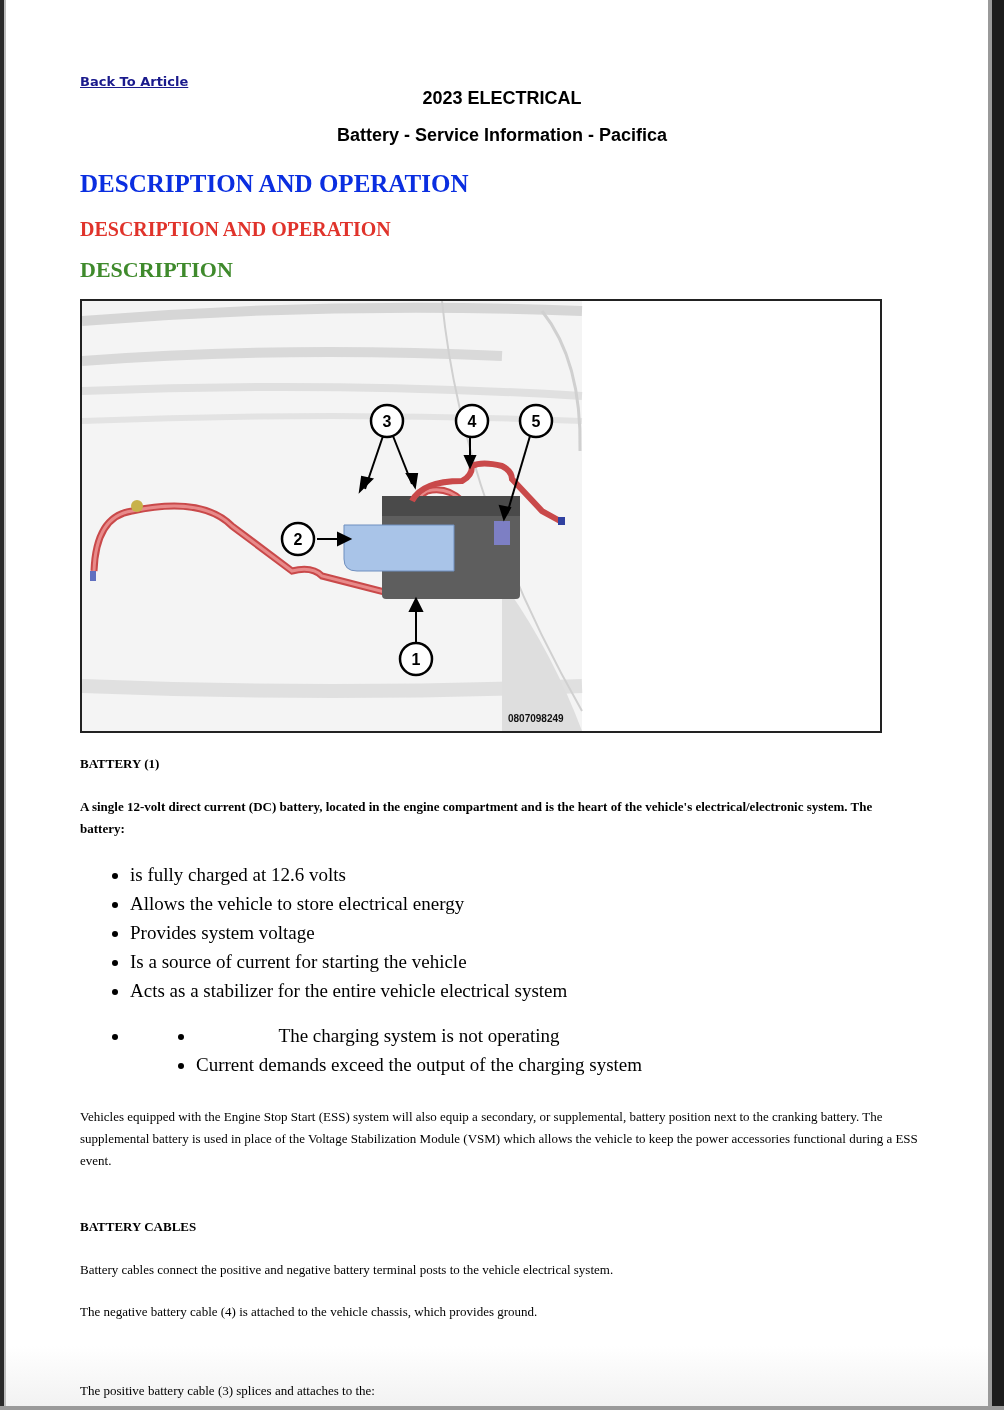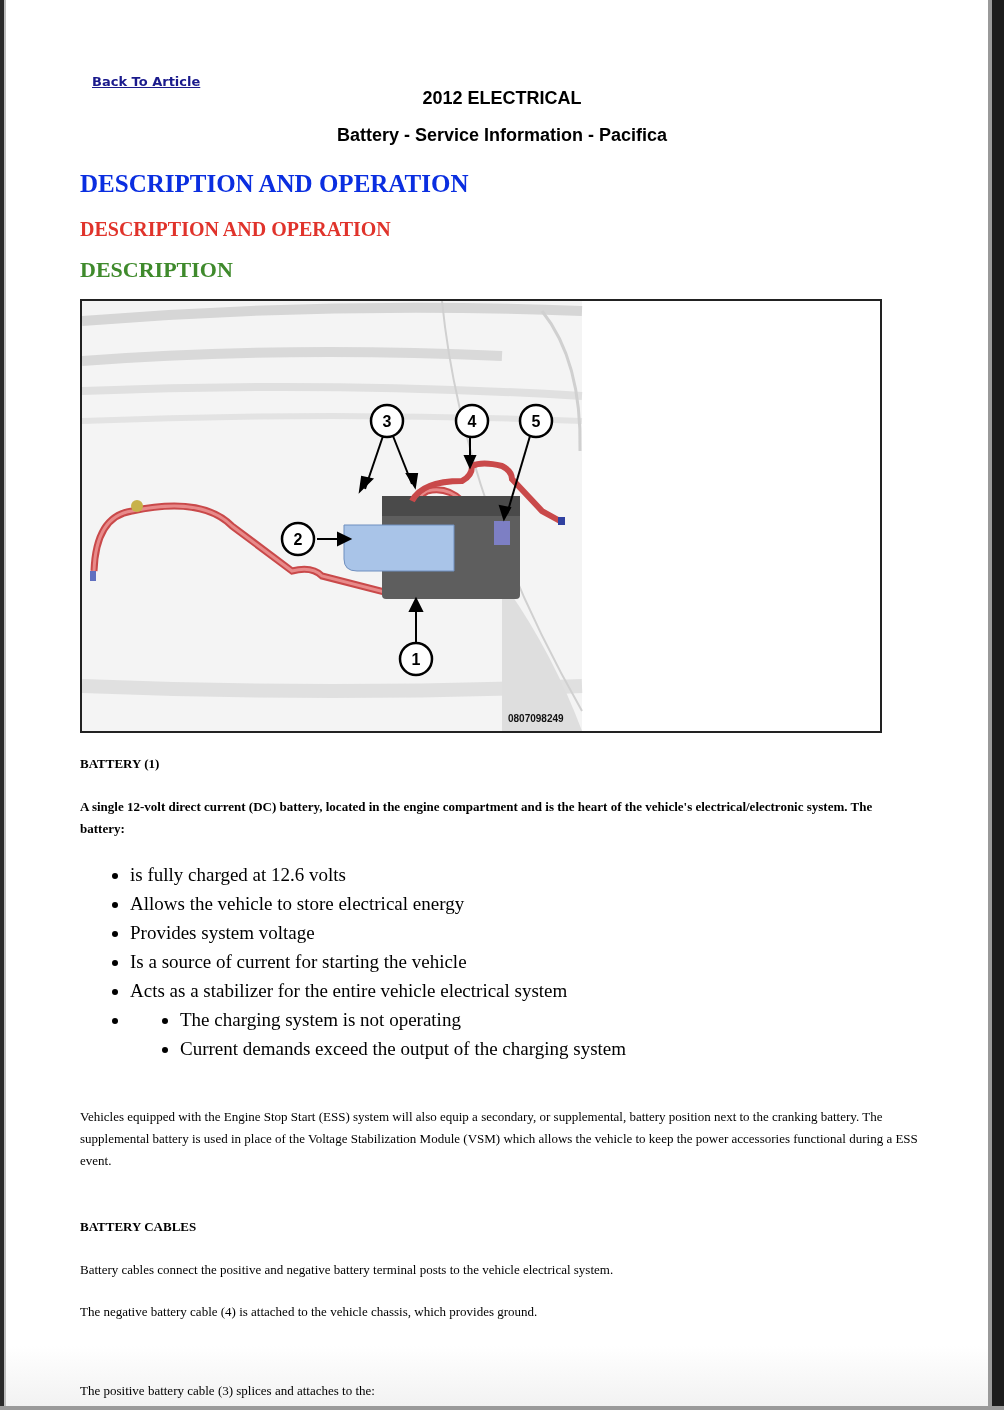--- a/index.html
+++ b/index.html
@@ -10,21 +10,21 @@
   }
   .frame-left { position: absolute; left: 0; top: 0; width: 4px; height: 1410px; background: #2a2a2a; }
   .frame-left2 { position: absolute; left: 4px; top: 0; width: 2px; height: 1410px; background: #bdbdbd; }
   .frame-right { position: absolute; right: 0; top: 0; width: 12px; height: 1410px; background: #1c1c1c; }
   .frame-right2 { position: absolute; right: 12px; top: 0; width: 4px; height: 1410px; background: #9a9a9a; }
   .bottom-fade { position: absolute; left: 6px; right: 16px; bottom: 4px; height: 60px;
     background: linear-gradient(#ffffff, #f2f2f2); }
   .bottom-bar { position: absolute; left: 0; right: 0; bottom: 0; height: 4px; background: #9a9a9a; }
 
   .back-link {
-    position: absolute; left: 92px; top: 74px;
+    position: absolute; left: 80px; top: 74px;
     font-family: "DejaVu Sans", sans-serif; font-weight: bold; font-size: 13px;
     color: #1a1a8c; text-decoration: underline; cursor: pointer;
   }
   .doc-title {
     position: absolute; left: 0; width: 1004px; text-align: center; top: 88px;
     font-family: "Liberation Sans", sans-serif; font-weight: bold; font-size: 18px;
   }
   .doc-subtitle {
     position: absolute; left: 0; width: 1004px; text-align: center; top: 125px;
     font-family: "Liberation Sans", sans-serif; font-weight: bold; font-size: 18px;
@@ -36,34 +36,34 @@
   .figure {
     position: absolute; left: 80px; top: 299px; width: 798px; height: 430px;
     border: 2px solid #222; background: #fff; overflow: hidden;
   }
   .figure svg { position: absolute; left: 0; top: 0; }
 
   .text-block { position: absolute; left: 80px; width: 840px; font-size: 13px; line-height: 22px; }
   .bold-h { font-weight: bold; }
   ul.bullets { position: absolute; left: 80px; top: 860px; margin: 0; padding: 0 0 0 50px; list-style: disc; font-size: 19px; }
   ul.bullets li { line-height: 29px; }
-  ul.sub { margin: 0; padding: 0 0 0 50px; list-style: disc; }
+  ul.sub { margin: 16px; padding: 0 0 0 50px; list-style: disc; text-align: center; }
 </style>
 </head>
 <body>
 
 <div class="frame-left"></div>
 <div class="frame-left2"></div>
 <div class="frame-right"></div>
 <div class="frame-right2"></div>
 <div class="bottom-fade"></div>
 <div class="bottom-bar"></div>
 
 <a class="back-link">Back To Article</a>
-<div class="doc-title">2012 ELECTRICAL</div>
+<div class="doc-title">2023 ELECTRICAL</div>
 <div class="doc-subtitle">Battery - Service Information - Pacifica</div>
 
 <h1 class="h-blue">DESCRIPTION AND OPERATION</h1>
 <h2 class="h-red">DESCRIPTION AND OPERATION</h2>
 <h3 class="h-green">DESCRIPTION</h3>
 
 <div class="figure">
   <svg width="798" height="430" viewBox="0 0 798 430">
 
     <rect x="0" y="0" width="500" height="430" fill="#f4f4f4"></rect>

